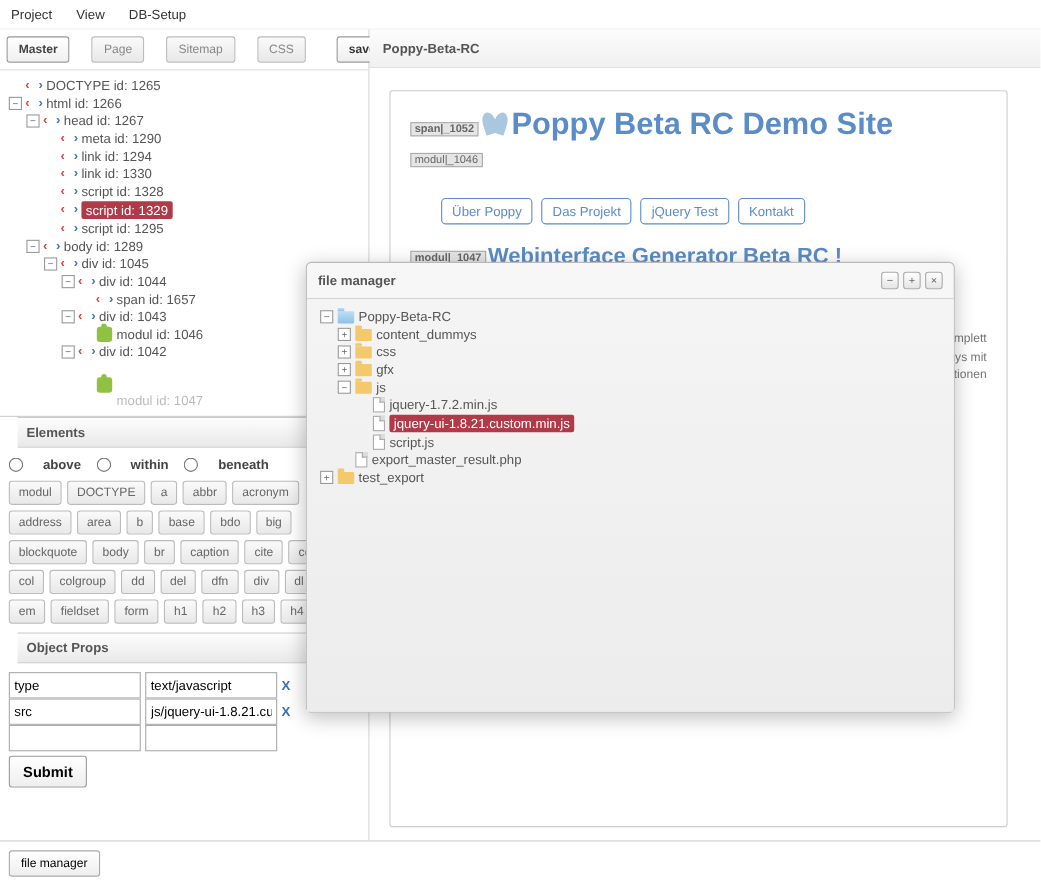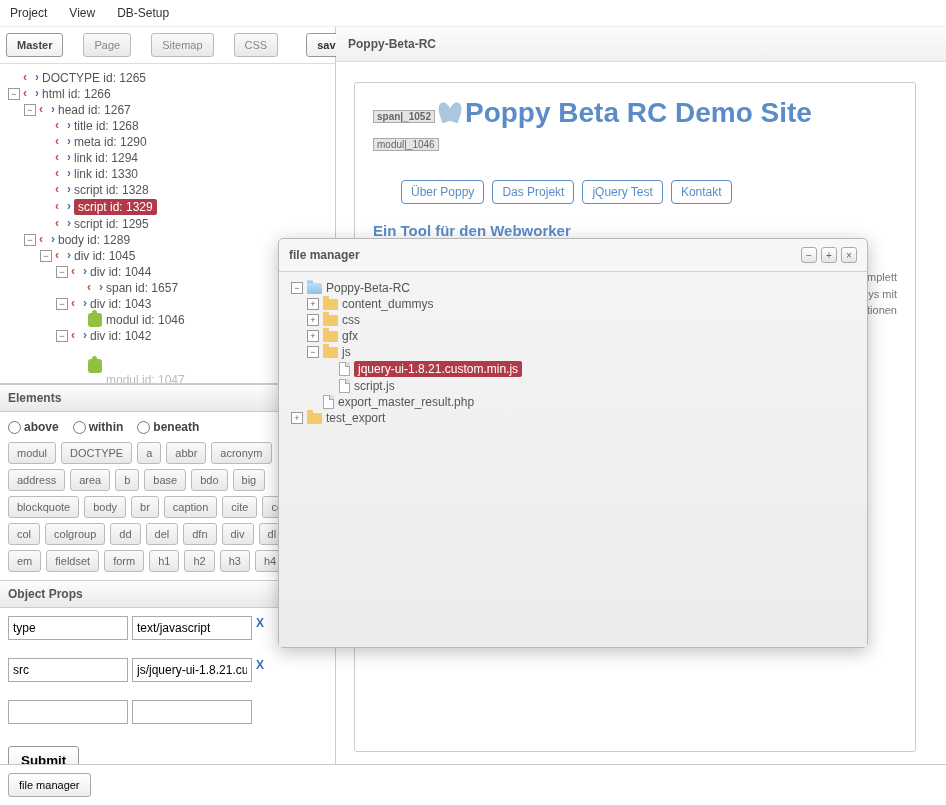--- a/index.html
+++ b/index.html
@@ -22,27 +22,27 @@
 .tree-toggle { width: 12px; height: 12px; border: 1px solid #999; background: #fff; margin-right: 4px; display: inline-flex; align-items: center; justify-content: center; font-size: 9px; line-height: 1; cursor: pointer; color: #666; flex-shrink: 0; }
 .tree-spacer { display: inline-block; width: 16px; flex-shrink: 0; }
 .tag-icon { display: inline-block; width: 14px; height: 10px; margin-right: 4px; position: relative; flex-shrink: 0; }
 .tag-icon::before { content: "‹"; color: #e04040; font-weight: bold; position: absolute; left: -1px; font-size: 12px; top: -3px; }
 .tag-icon::after { content: "›"; color: #3878c0; font-weight: bold; position: absolute; right: -1px; font-size: 12px; top: -3px; }
 .puzzle-icon { display: inline-block; width: 14px; height: 14px; margin-right: 4px; background: #8fc242; border-radius: 3px; position: relative; flex-shrink: 0; }
 .puzzle-icon::after { content: ""; position: absolute; width: 5px; height: 5px; background: #8fc242; border-radius: 50%; top: -3px; left: 4px; }
 .tree-node span.label { color: #555; }
 .tree-node.sel span.label { background: #b13a48; color: #fff; padding: 1px 4px; border-radius: 2px; }
 .ind0 { padding-left: 4px; } .ind1 { padding-left: 20px; } .ind2 { padding-left: 36px; } .ind3 { padding-left: 52px; } .ind4 { padding-left: 68px; }
-.section-head { background: linear-gradient(#fdfdfd,#e9e9e9); border-top: 1px solid #ccc; border-bottom: 1px solid #ccc; padding: 6px 8px; font-weight: bold; color: #555; }
+.section-head { background: linear-gradient(#fdfdfd,#e9e9e9); border-top: 1px solid #ccc; border-bottom: 1px solid #ccc; padding: 6px 8px; font-weight: bold; color: #555; margin-left: 16px; }
 .radio-row { padding: 8px; display: flex; gap: 14px; align-items: center; }
-.radio-row label { display: flex; align-items: center; gap: 3px; font-weight: bold; color: #444; }
+.radio-row label { display: flex; align-items: center; gap: 18px; font-weight: bold; color: #444; }
 .tag-buttons { padding: 0 8px 8px; display: flex; flex-wrap: wrap; gap: 5px; }
 .tag-buttons button { padding: 4px 8px; border: 1px solid #bbb; border-radius: 3px; background: linear-gradient(#fafafa,#e8e8e8); color: #666; font-size: 11px; cursor: pointer; }
 .props-pane { padding: 8px; }
-.prop-row { display: flex; gap: 4px; margin-bottom: 18px; }
+.prop-row { display: flex; gap: 4px; margin-bottom: 0; align-items: center; }
 .prop-row input { border: 1px solid #aaa; padding: 4px; font-size: 12px; }
 .prop-row .k { width: 120px; } .prop-row .v { width: 120px; }
 .prop-row .x { color: #3b6fb5; font-weight: bold; cursor: pointer; }
 .submit-btn { padding: 6px 12px; border: 1px solid #999; border-radius: 3px; background: linear-gradient(#fff,#eee); font-weight: bold; cursor: pointer; margin-top: 4px; }
 .bottom-bar { position: absolute; bottom: 0; left: 0; right: 0; border-top: 1px solid #ccc; padding: 8px; background: #fff; }
 .fm-btn { padding: 5px 10px; border: 1px solid #aaa; border-radius: 3px; background: linear-gradient(#fff,#eee); cursor: pointer; font-size: 11px; }
 .right-header { padding: 10px 12px; font-weight: bold; color: #555; border-bottom: 1px solid #ddd; background: linear-gradient(#fcfcfc,#f0f0f0); }
 .preview-wrap { flex: 1; padding: 20px 30px 20px 18px; overflow: hidden; background: #fff; }
 .preview-box { border: 1px solid #ccc; border-radius: 3px; padding: 14px 18px; background: #fff; height: 100%; }
 .site-title { font-size: 28px; color: #5b8cc7; font-weight: bold; margin-bottom: 10px; }
@@ -101,25 +101,20 @@
         </div>
         <div class="tree-node ind0">
           <span class="tree-toggle">−</span>
           <span class="tag-icon"></span>
           <span class="label">html id: 1266</span>
         </div>
         <div class="tree-node ind1">
           <span class="tree-toggle">−</span>
           <span class="tag-icon"></span>
           <span class="label">head id: 1267</span>
-        </div>
-        <div class="tree-node ind2">
-          <span class="tree-spacer"></span>
-          <span class="tag-icon"></span>
-          <span class="label">title id: 1268</span>
         </div>
         <div class="tree-node ind2">
           <span class="tree-spacer"></span>
           <span class="tag-icon"></span>
           <span class="label">meta id: 1290</span>
         </div>
         <div class="tree-node ind2">
           <span class="tree-spacer"></span>
           <span class="tag-icon"></span>
           <span class="label">link id: 1294</span>
@@ -262,20 +257,23 @@
         </div>
         <div>
           <span class="overlay-tag">modul|_1046</span>
         </div>
         <div class="nav-links">
           <a href="#">Über Poppy</a>
           <a href="#">Das Projekt</a>
           <a href="#">jQuery Test</a>
           <a href="#">Kontakt</a>
         </div>
+        <div class="h2">
+          <span class="overlay-tag">modul|_1047</span><span>Webinterface Generator Beta RC !</span>
+        </div>
         <div class="h3">Ein Tool für den Webworker</div>
         <div style="text-align:right;margin-top:30px;">
           <div class="partial-text">e komplett</div>
           <div class="partial-text">kdummys mit</div>
           <div class="partial-text">re funktionen</div>
         </div>
       </div>
     </div>
   </div>
 </div>
@@ -310,20 +308,25 @@
       <div class="ftree-node find2">
         <span class="tree-toggle">+</span>
         <span class="folder-icon"></span>
         <span class="label">gfx</span>
       </div>
       <div class="ftree-node find2">
         <span class="tree-toggle">−</span>
         <span class="folder-icon"></span>
         <span class="label">js</span>
       </div>
+      <div class="ftree-node find3">
+        <span class="tree-spacer"></span>
+        <span class="file-icon"></span>
+        <span class="label">jquery-1.7.2.min.js</span>
+      </div>
       <div class="ftree-node find3 sel">
         <span class="tree-spacer"></span>
         <span class="file-icon"></span>
         <span class="label">jquery-ui-1.8.21.custom.min.js</span>
       </div>
       <div class="ftree-node find3">
         <span class="tree-spacer"></span>
         <span class="file-icon"></span>
         <span class="label">script.js</span>
       </div>

